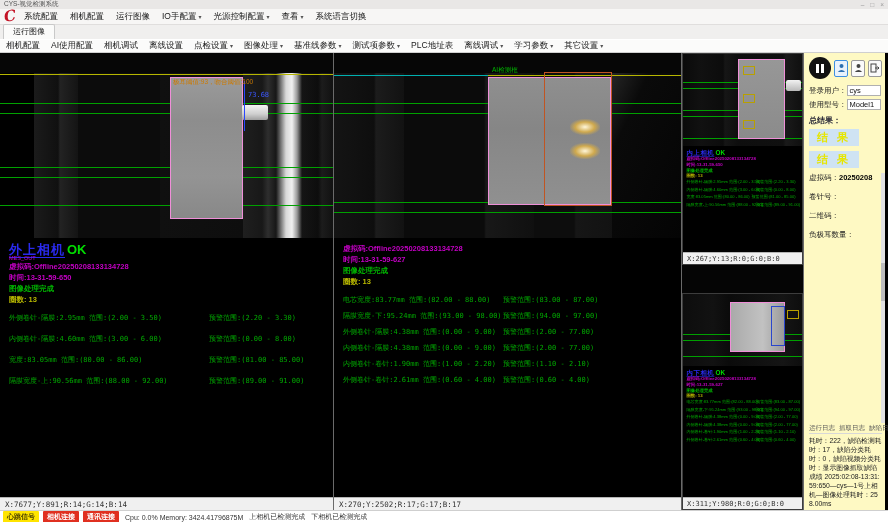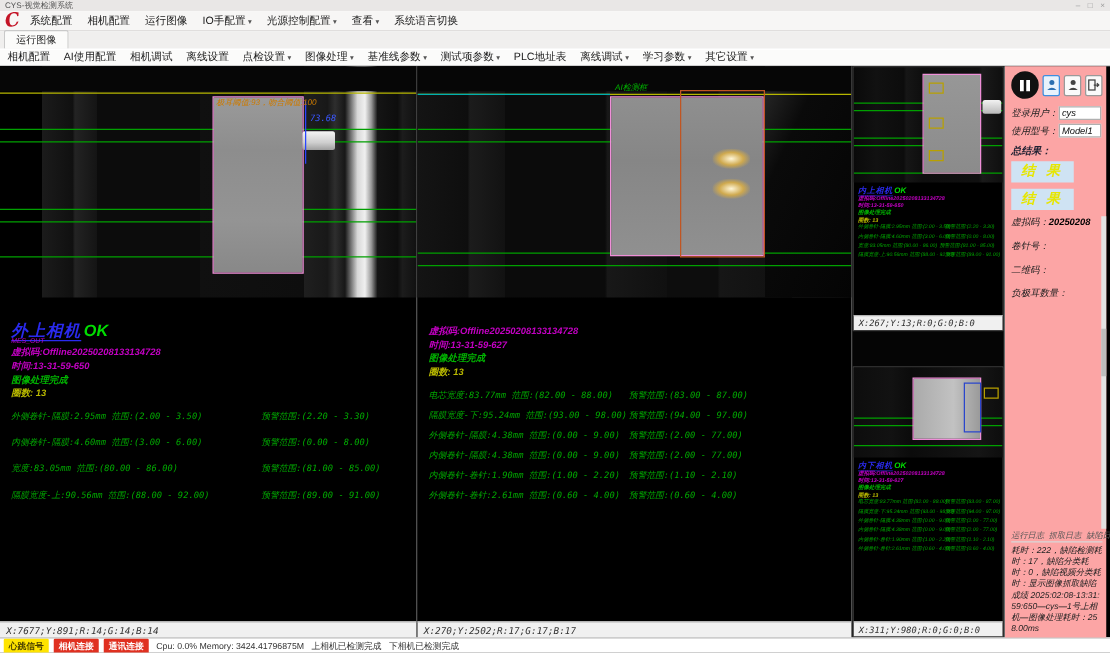--- a/index.html
+++ b/index.html
@@ -21,21 +21,21 @@
 
   
   .tabrow { height:14px; background:#f0efee; display:flex; align-items:flex-end; padding-left:3px; }
   .tab { font-size:8px; color:#222; background:#fbfbfa; border:1px solid #c9c9c9; border-bottom:none; padding:1px 9px 2px; border-radius:2px 2px 0 0; }
 
   
   .toolbar { height:16px; background:#fbfbfa; border-top:1px solid #fff; border-bottom:1px solid #cfcfcf; display:flex; align-items:center; padding:0 6px; gap:11px; }
   .ti { font-size:8.5px; color:#1a1a1a; white-space:nowrap; }
 
   
-  .main { height:463px; display:flex; background:#000;font-style:italic; }
+  .main { height:463px; display:flex; background:#000; }
   .panel { display:flex; flex-direction:column; background:#000; }
   .panel.left { width:334px; border-right:1px solid #6a6a6a; }
   .panel.mid  { width:348px; border-right:1px solid #6a6a6a; }
   .cam { height:185px; position:relative; overflow:hidden; }
   .cam-left { background:linear-gradient(90deg,#000 0,#000 34px,#1b1b1b 34px,#101010 58px,#232323 60px,#141414 78px,#0c0c0c 78px,#0c0c0c 160px,#101010 160px,#0e0e0e 243px,#1f1f1f 243px,#181818 262px,#2e2e2e 268px,#171717 276px,#d8d8d8 286px,#f0f0f0 292px,#9a9a9a 297px,#151515 302px,#0d0d0d 318px,#1c1c1c 322px,#101010 334px); }
   .cam-mid { background:linear-gradient(90deg,#141414 0,#0e0e0e 40px,#1c1c1c 42px,#121212 70px,#0b0b0b 70px,#0b0b0b 150px,#181818 152px,#101010 200px,#0d0d0d 200px,#0d0d0d 240px,#161616 242px,#101010 300px,#202020 300px,#1a1a1a 340px,#0a0a0a 348px); }
   .topdark { position:absolute; top:0; left:0; right:0; height:20px; background:#060606; }
   .hline { position:absolute; left:0; right:0; height:1px; }
   .yellow-line { background:#b6b600; }
   .green-line { background:#00a000; }
@@ -45,21 +45,21 @@
   .prod-mid { left:154px; top:24px; width:123px; height:128px; background:linear-gradient(180deg,#8f8f8f,#868686 40%,#909090); }
   .connector { position:absolute; left:242px; top:52px; width:26px; height:15px; background:linear-gradient(180deg,#f4f4f4,#cfcfcf 60%,#9f9f9f); border-radius:2px; }
   .blue-vline { position:absolute; left:244px; top:28px; width:1px; height:50px; background:#2a46ff; }
   .blue-label { position:absolute; left:248px; top:38px; color:#3a56ff; font-size:7px; font-family:"DejaVu Sans Mono", monospace; }
   .orange-label { position:absolute; left:173px; top:25px; color:#cc7a00; font-size:6.5px; white-space:nowrap; }
   .ai-label { position:absolute; left:158px; top:13px; color:#00b400; font-size:6.5px; }
   .orange-rect { position:absolute; left:210px; top:19px; width:68px; height:134px; border:1px solid #c05522; }
   .dark-right { position:absolute; left:278px; top:0; right:0; bottom:0; background:linear-gradient(115deg,#2c2c2c 0,#0a0a0a 30%,#040404 100%); }
   .glow { position:absolute; width:30px; height:16px; background:radial-gradient(ellipse at center,#fff6d8 0,#cfa94e 45%,rgba(20,14,2,0) 75%); }
 
-  .info { padding:5px 9px 0; line-height:11px;margin-top:16px; }
+  .info { padding:5px 9px 0; line-height:11px; }
   .cam-title { color:#2a2aee; font-size:13px; font-weight:bold; border-bottom:1px solid #2a2aee; letter-spacing:1px; }
   .ok { color:#00dd00; font-size:13px; font-weight:bold; margin-left:2px; }
   .mes { color:#c400c4; font-size:5.5px; line-height:6px; display:block; }
   .mag { color:#c400c4; font-size:7.5px; font-weight:bold; }
   .grn { color:#00b400; font-size:7.5px; font-weight:bold; }
   .ylw { color:#b9b900; font-size:7.5px; font-weight:bold; }
   .blu { color:#0a46e6; font-size:7.5px; font-weight:bold; }
   .rows { padding:8px 9px 0; flex:1; font-family:"DejaVu Sans Mono", monospace; }
   .mrow { display:flex; margin-bottom:11px; }
   .panel.mid .mrow { margin-bottom:6px; }
@@ -83,21 +83,21 @@
   .tblue { position:absolute; border:1px solid #2a46cc; }
   .mini-wrap { flex:1; overflow:hidden; }
   .mini { transform:scale(0.58); transform-origin:0 0; width:200px; padding:6px 6px 0; line-height:10px; }
   .mini .cam-title { font-size:11px; }
   .mini .ok { font-size:11px; }
   .mini .mrow { margin-bottom:3px; }
   .mini .mrow .m { width:120px; }
   .tcoord { height:12px; background:#f0f0f0; border-top:1px solid #b5b5b5; display:flex; align-items:center; padding:0 4px; font-family:"DejaVu Sans Mono", monospace; font-size:7px; color:#333; margin-top:auto; }
 
   
-  .sidebar { width:81px; background:#fca5a5; display:flex; flex-direction:column; padding:4px 3px 2px 5px; position:relative; }
+  .sidebar { width:81px; background:#fef9c3; display:flex; flex-direction:column; padding:4px 3px 2px 5px; position:relative; }
   .btnrow { display:flex; align-items:center; gap:3px; margin-bottom:6px; }
   .pausebtn { width:22px; height:22px; border-radius:50%; background:#111; display:flex; align-items:center; justify-content:center; gap:2px; }
   .pausebtn i { display:block; width:3px; height:9px; background:#fff; }
   .sbtn { width:14px; height:17px; border:1px solid #9a9a9a; background:#fafafa; display:flex; align-items:center; justify-content:center; border-radius:2px; }
   .sbtn.sel { border-color:#3d8fe0; background:#e8f2fc; }
   .srow { font-size:7.5px; color:#222; margin-bottom:3px; white-space:nowrap; }
   .sval { display:inline-block; background:#fff; border:1px solid #b0b0b0; font-size:7.5px; color:#111; padding:0 2px; min-width:34px; line-height:9px; }
   .total { font-size:8px; color:#223; font-weight:bold; margin:2px 0 3px; }
   .resultbox { width:50px; height:17px; background:#cfe3f3; color:#e6e600; font-weight:bold; font-size:11px; letter-spacing:3px; text-align:center; line-height:17px; margin-bottom:5px; }
   .field { font-size:7.5px; color:#222; margin-bottom:9px; white-space:nowrap; }

